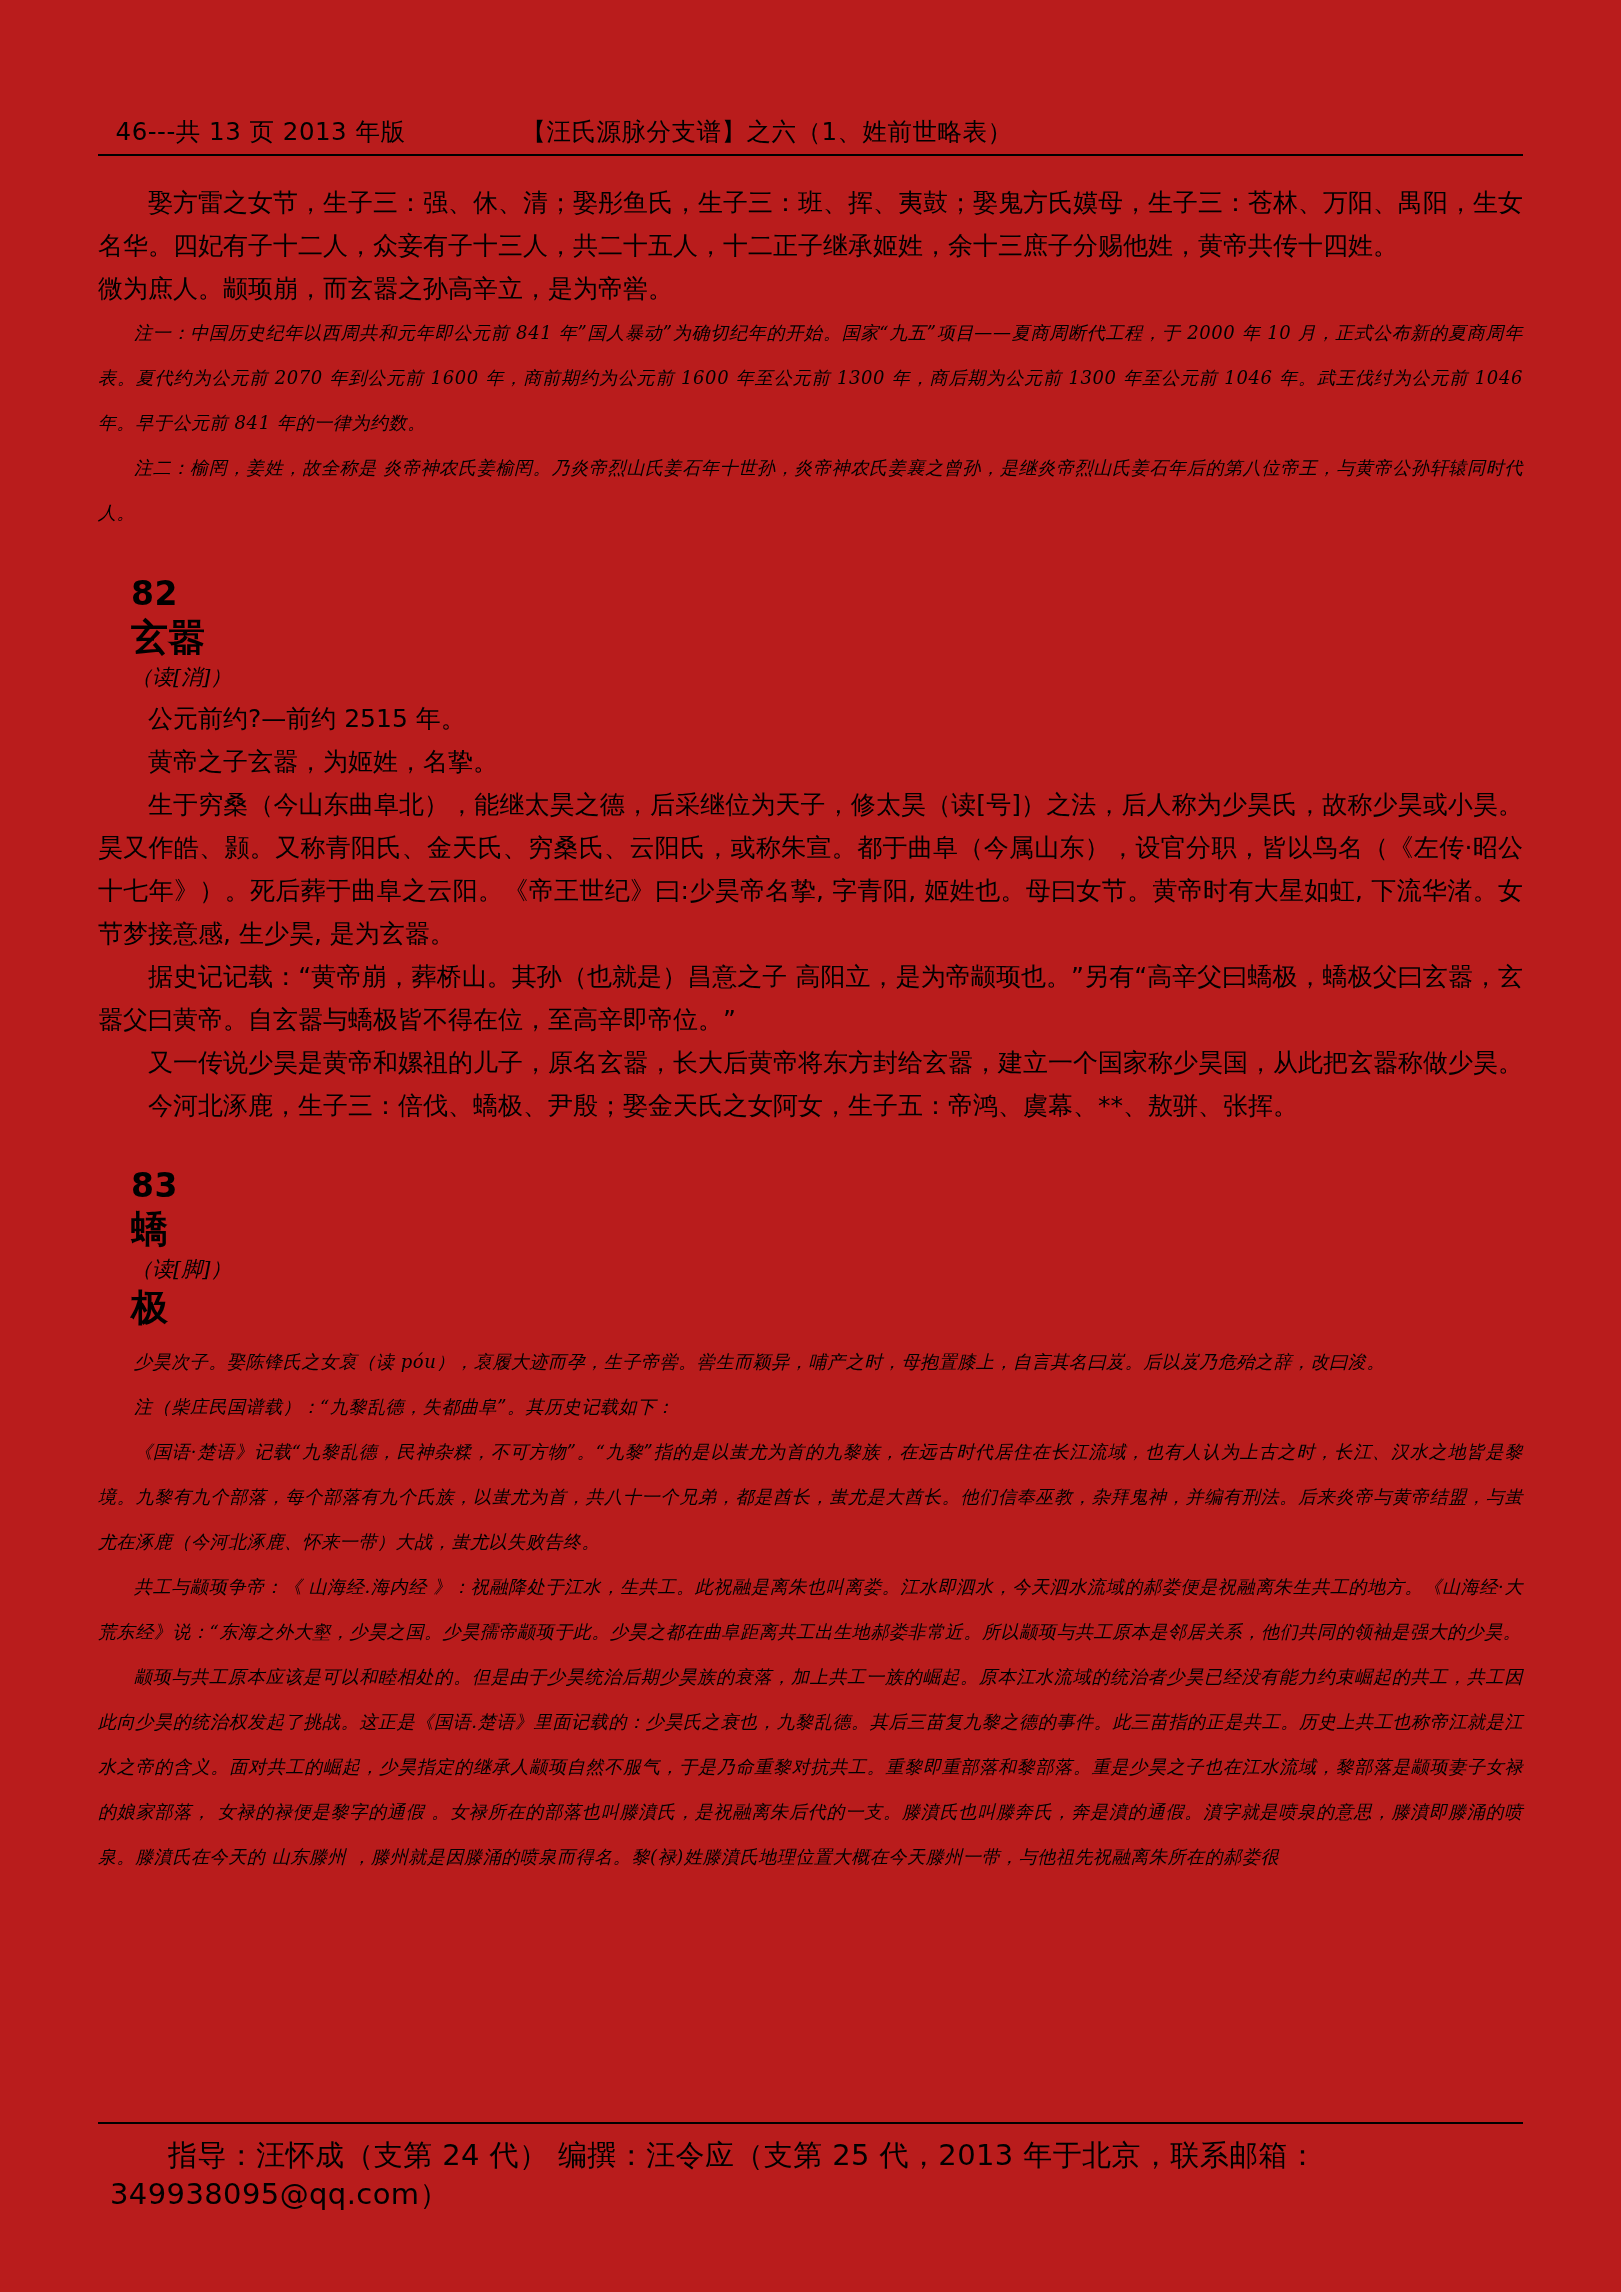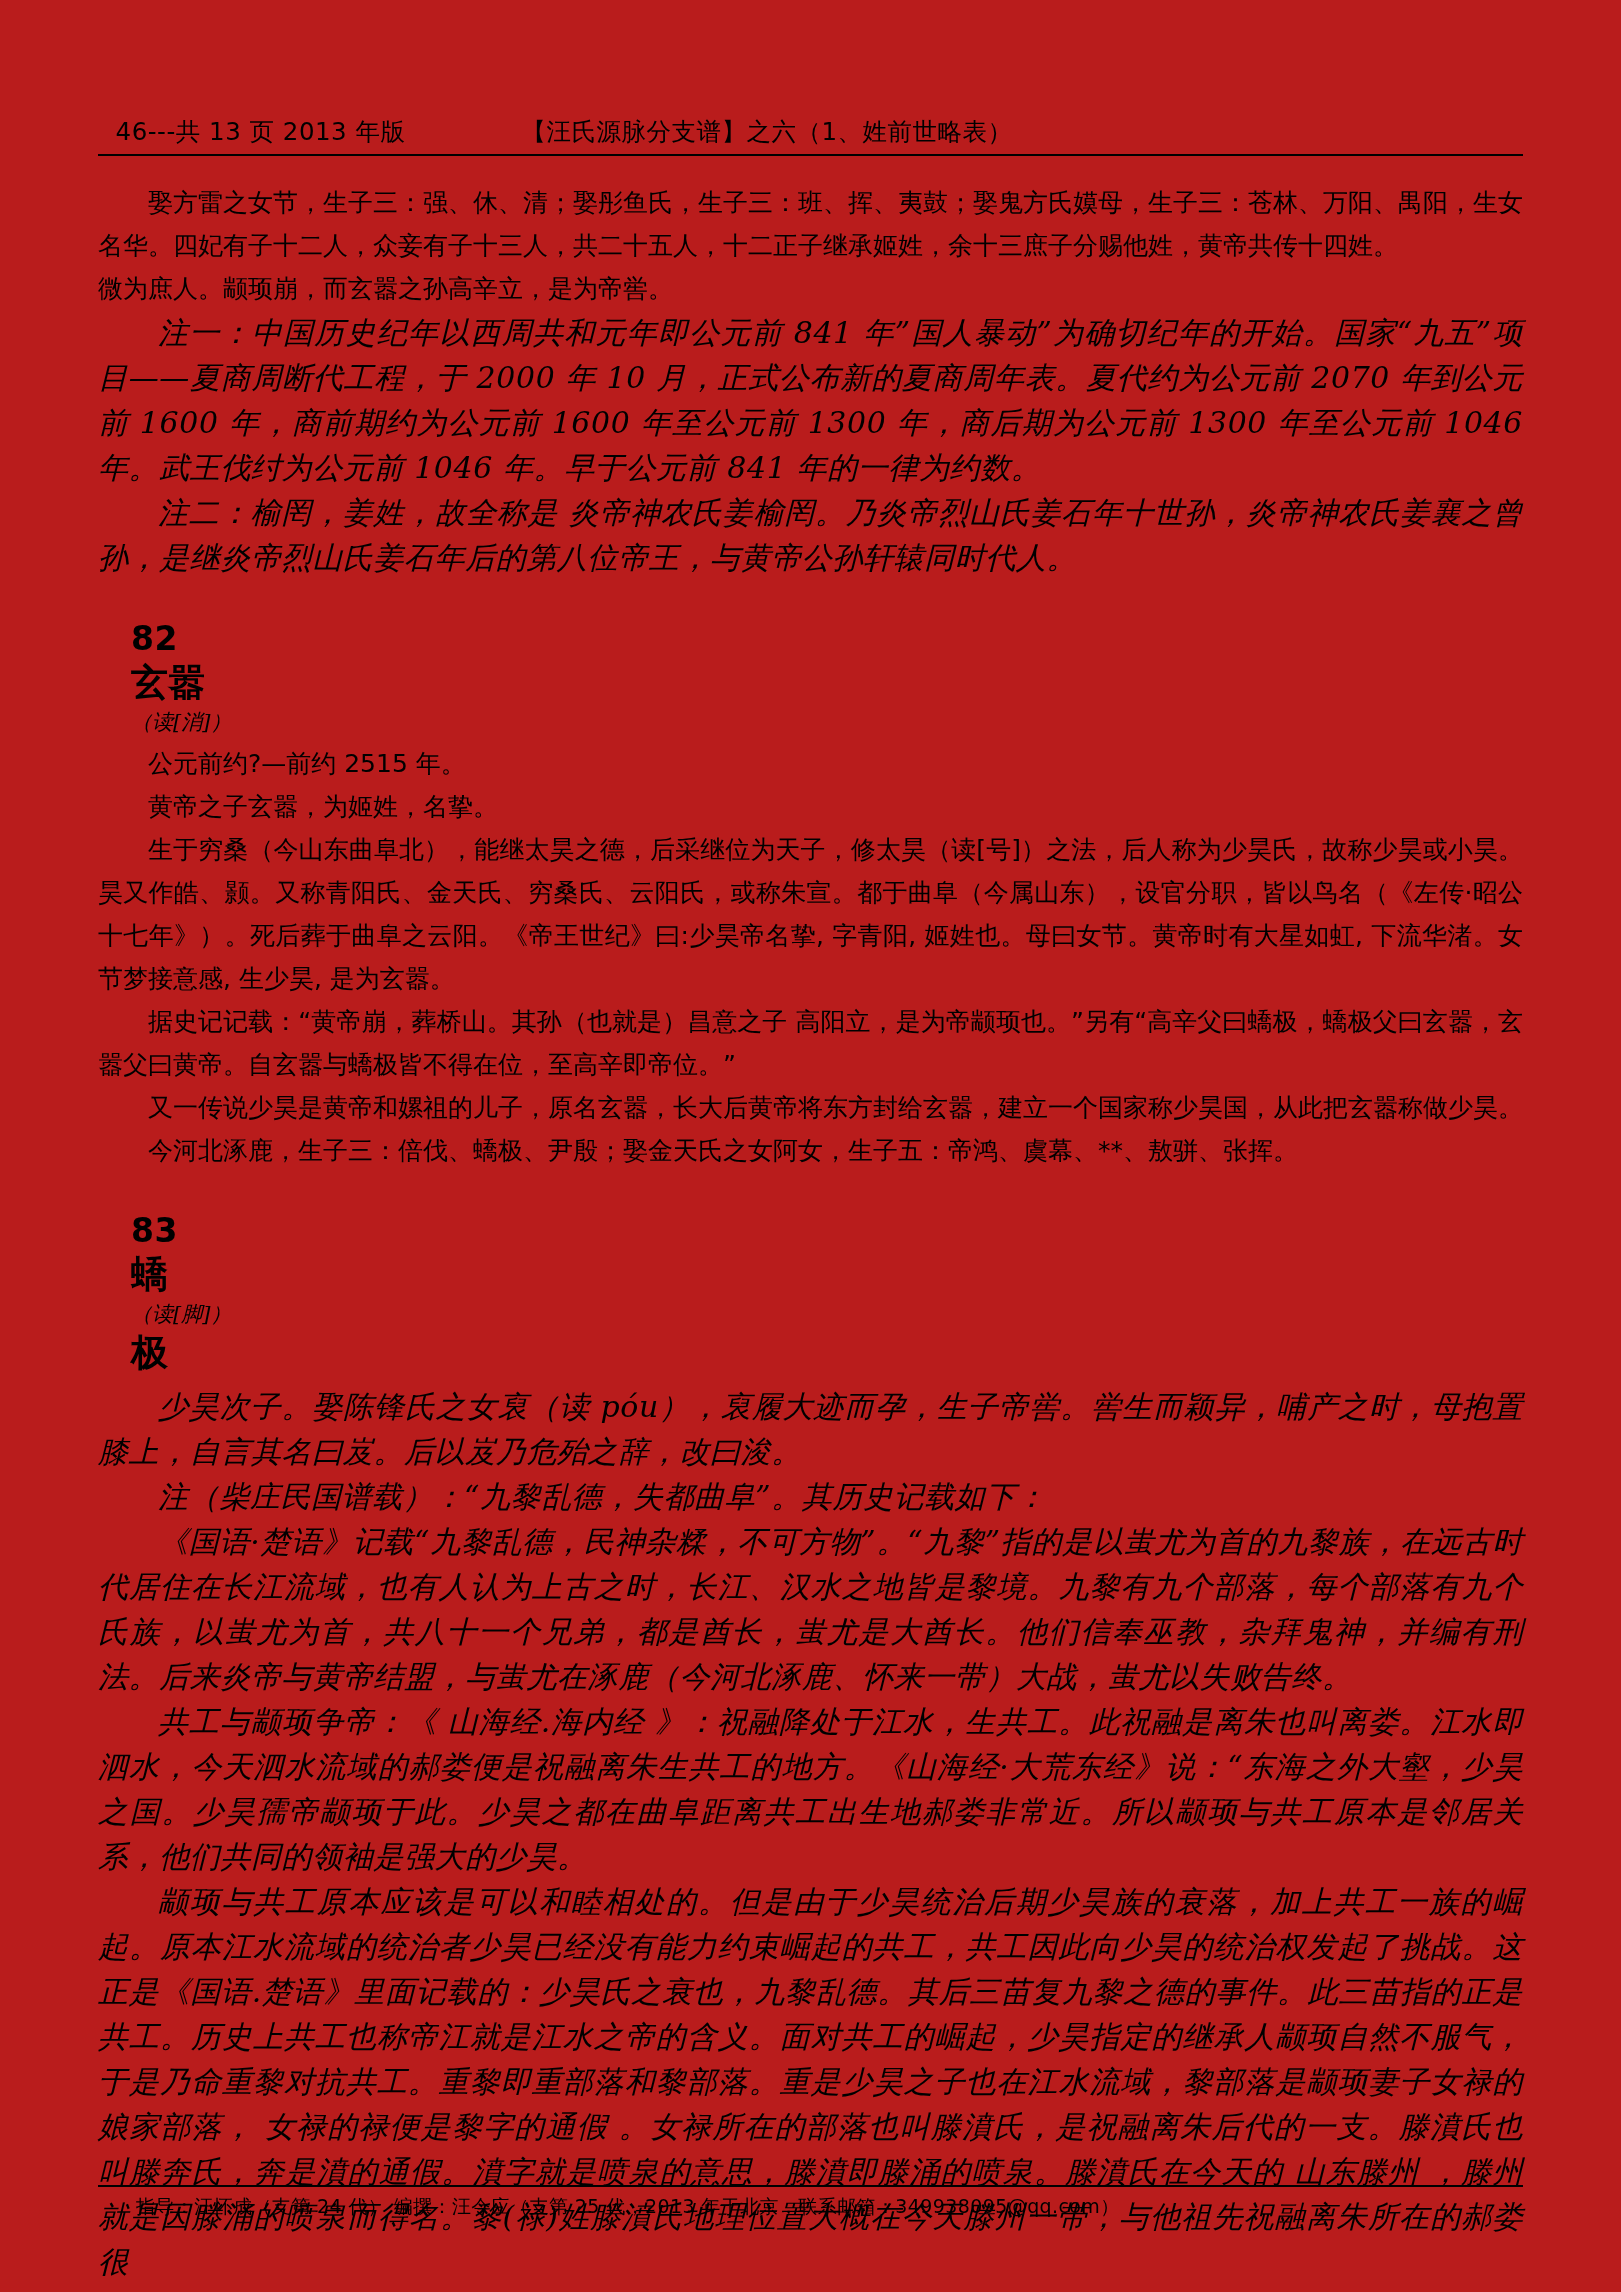--- a/index.html
+++ b/index.html
@@ -65,21 +65,21 @@
     text-justify: inter-character;
     letter-spacing: 0px;
     word-break: break-all;
   }
   p.indent { text-indent: 2em; }
 
   
   p.kai {
     font-family: "DejaVu Serif", serif;
     font-style: italic;
-    font-size: 30px;
+    font-size: 18px;
     line-height: 45px;
     letter-spacing: 0.6px;
   }
 
   
   .section-heading {
     margin: 39px 0 5.9px 0;
     display: flex;
     align-items: baseline;
     font-weight: bold;
@@ -109,24 +109,24 @@
   }
 
   
   .page-footer {
     position: absolute;
     left: 98px;
     right: 98px;
     bottom: 67px;
   }
   .footer-text {
-    font-size: 19px;
+    font-size: 29px;
     line-height: 39px;
     text-indent: 2em;
-    margin: 0;
+    margin: 12px;
     letter-spacing: 0.4px;
   }
 </style>
 </head>
 <body>
 
 <div class="page">
 
   <div class="page-header">
     <span class="hdr-left">46---共 13 页 2013 年版</span>

